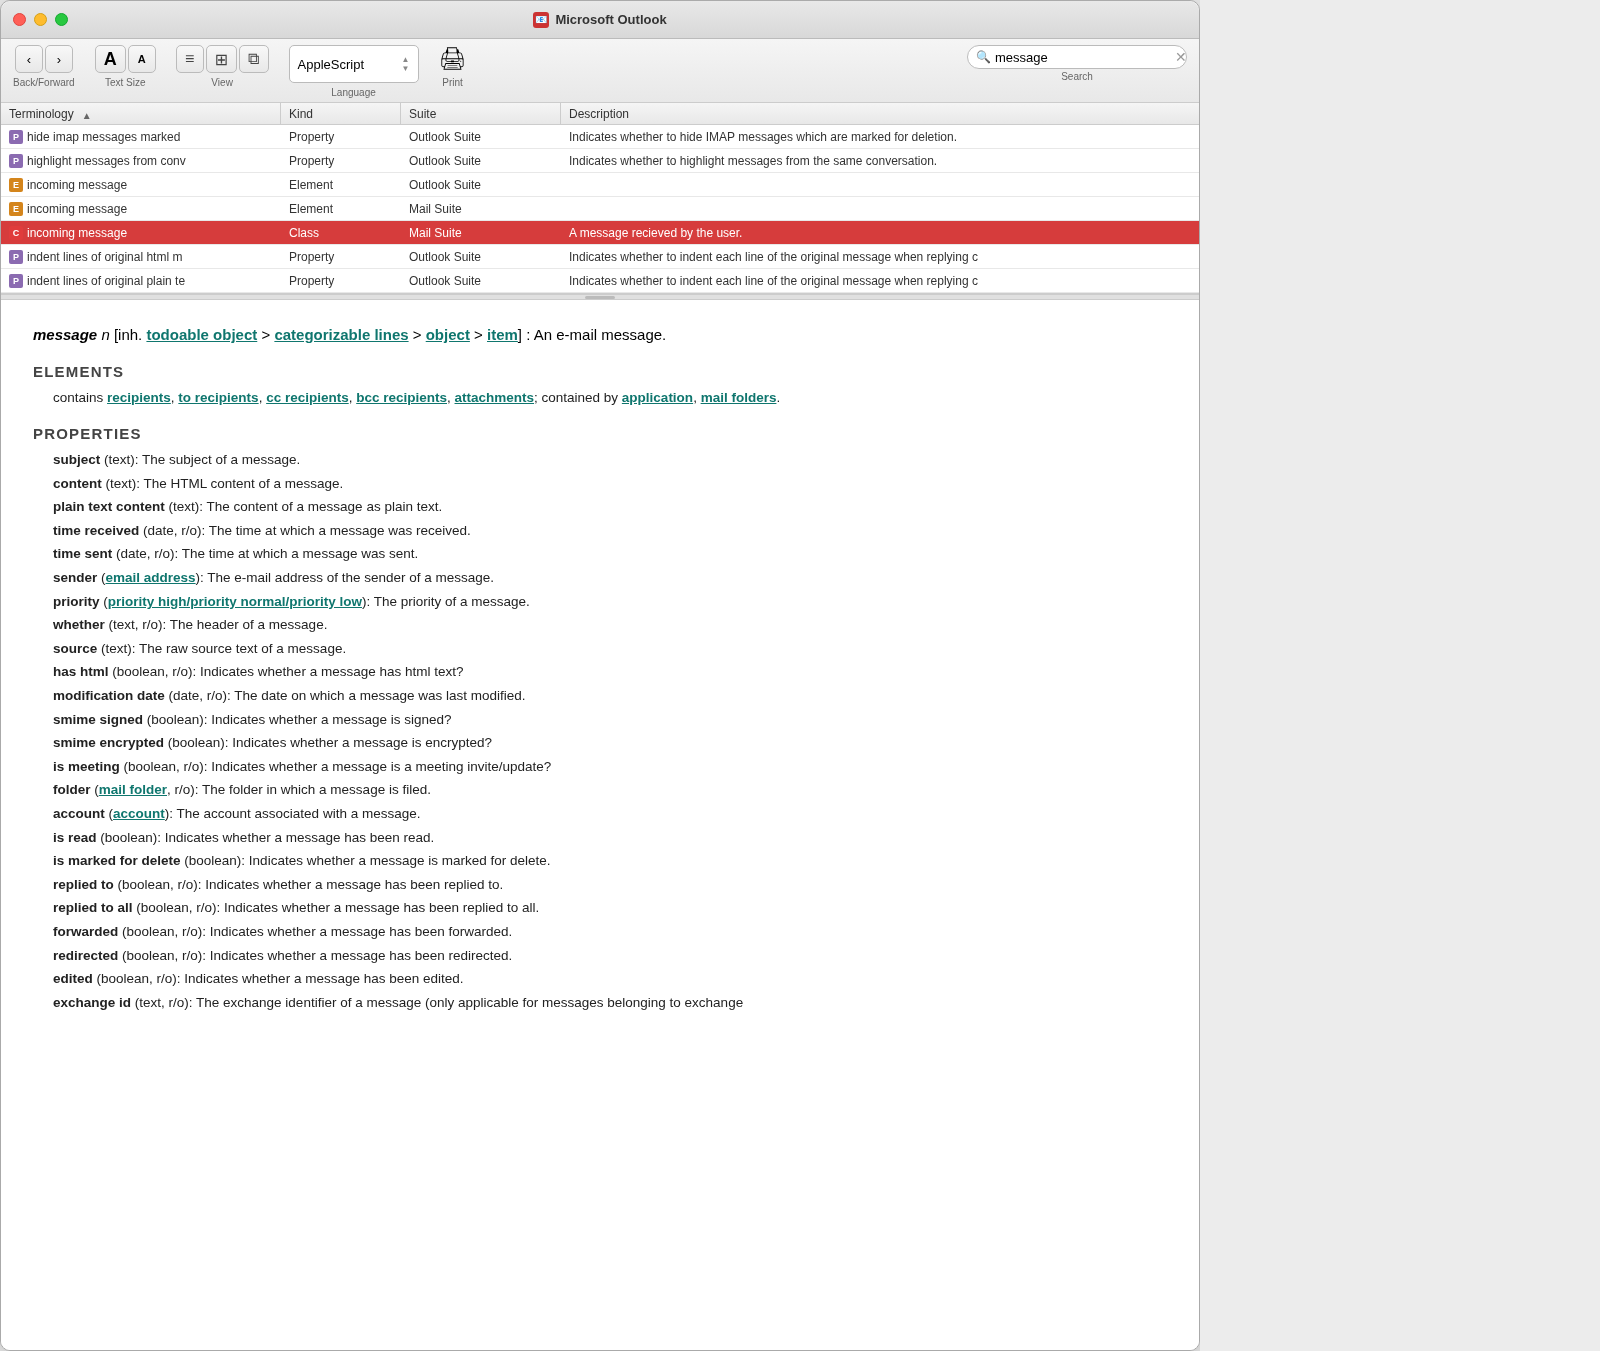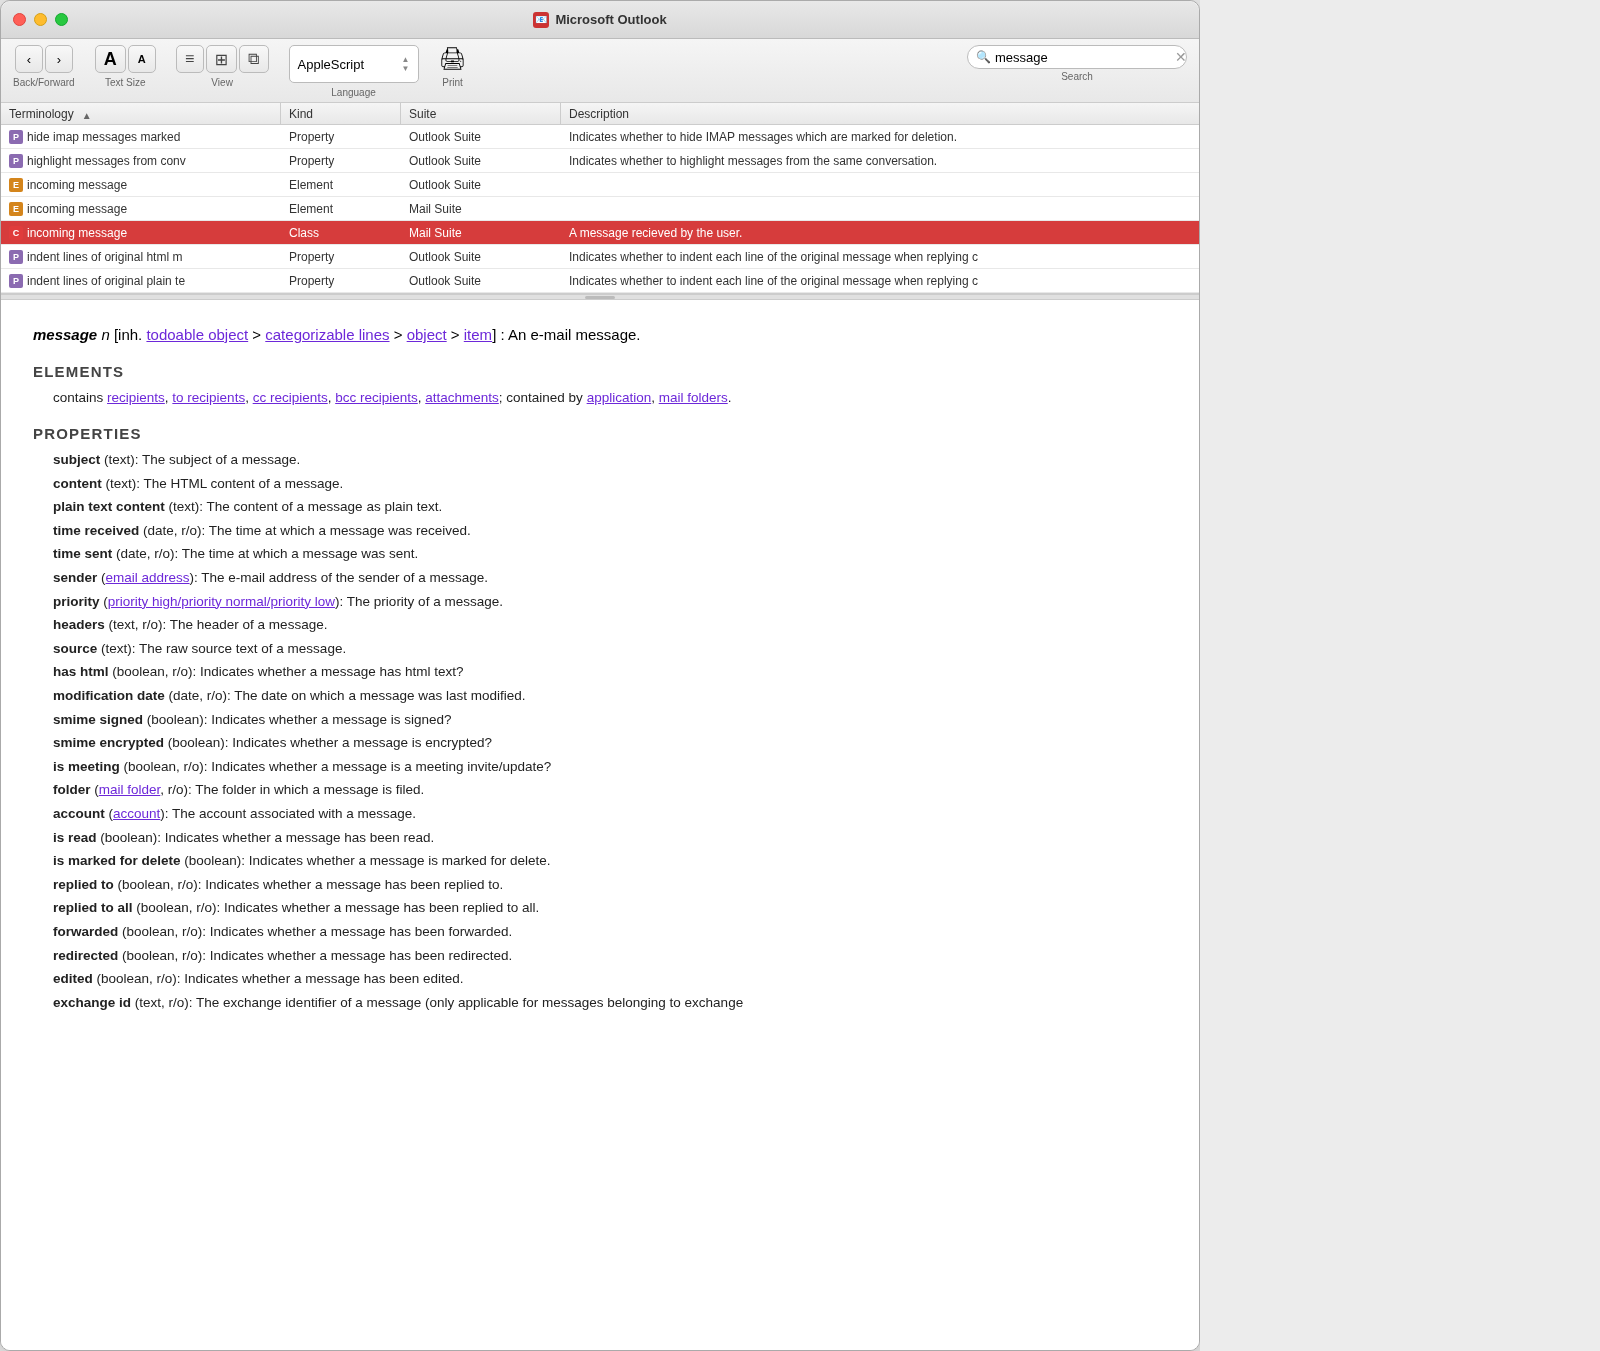--- a/index.html
+++ b/index.html
@@ -243,23 +243,24 @@
       font-size: 13.5px;
       line-height: 1.5;
     }
     .detail-title {
       font-size: 15px;
       margin-bottom: 12px;
     }
     .detail-title .term { font-weight: bold; font-style: italic; }
     .detail-title .italic-n { font-style: italic; }
     .detail-link {
-      color: #6d28d9;
+      color: #0f766e;
       text-decoration: underline;
       cursor: pointer;
+      font-weight: bold;
     }
     .section-label {
       font-size: 15px;
       font-weight: 600;
       letter-spacing: 0.08em;
       color: #444;
       text-transform: uppercase;
       margin-top: 14px;
       margin-bottom: 4px;
     }
@@ -453,21 +454,21 @@
       <div class="section-content">contains <a class="detail-link" href="#">recipients</a>, <a class="detail-link" href="#">to recipients</a>, <a class="detail-link" href="#">cc recipients</a>, <a class="detail-link" href="#">bcc recipients</a>, <a class="detail-link" href="#">attachments</a>; contained by <a class="detail-link" href="#">application</a>, <a class="detail-link" href="#">mail folders</a>.</div>
       <div class="section-label">PROPERTIES</div>
       <div class="section-content">
         <div class="property-line"><span class="prop-name">subject</span> (text)<span>: The subject of a message.</span></div>
         <div class="property-line"><span class="prop-name">content</span> (text)<span>: The HTML content of a message.</span></div>
         <div class="property-line"><span class="prop-name">plain text content</span> (text)<span>: The content of a message as plain text.</span></div>
         <div class="property-line"><span class="prop-name">time received</span> (date, r/o)<span>: The time at which a message was received.</span></div>
         <div class="property-line"><span class="prop-name">time sent</span> (date, r/o)<span>: The time at which a message was sent.</span></div>
         <div class="property-line"><span class="prop-name">sender</span> (<a class="detail-link" href="#">email address</a>)<span>: The e-mail address of the sender of a message.</span></div>
         <div class="property-line"><span class="prop-name">priority</span> (<a class="detail-link" href="#">priority high/priority normal/priority low</a>)<span>: The priority of a message.</span></div>
-        <div class="property-line"><span class="prop-name">headers</span> (text, r/o)<span>: The header of a message.</span></div>
+        <div class="property-line"><span class="prop-name">whether</span> (text, r/o)<span>: The header of a message.</span></div>
         <div class="property-line"><span class="prop-name">source</span> (text)<span>: The raw source text of a message.</span></div>
         <div class="property-line"><span class="prop-name">has html</span> (boolean, r/o)<span>: Indicates whether a message has html text?</span></div>
         <div class="property-line"><span class="prop-name">modification date</span> (date, r/o)<span>: The date on which a message was last modified.</span></div>
         <div class="property-line"><span class="prop-name">smime signed</span> (boolean)<span>: Indicates whether a message is signed?</span></div>
         <div class="property-line"><span class="prop-name">smime encrypted</span> (boolean)<span>: Indicates whether a message is encrypted?</span></div>
         <div class="property-line"><span class="prop-name">is meeting</span> (boolean, r/o)<span>: Indicates whether a message is a meeting invite/update?</span></div>
         <div class="property-line"><span class="prop-name">folder</span> (<a class="detail-link" href="#">mail folder</a>, r/o)<span>: The folder in which a message is filed.</span></div>
         <div class="property-line"><span class="prop-name">account</span> (<a class="detail-link" href="#">account</a>)<span>: The account associated with a message.</span></div>
         <div class="property-line"><span class="prop-name">is read</span> (boolean)<span>: Indicates whether a message has been read.</span></div>
         <div class="property-line"><span class="prop-name">is marked for delete</span> (boolean)<span>: Indicates whether a message is marked for delete.</span></div>

